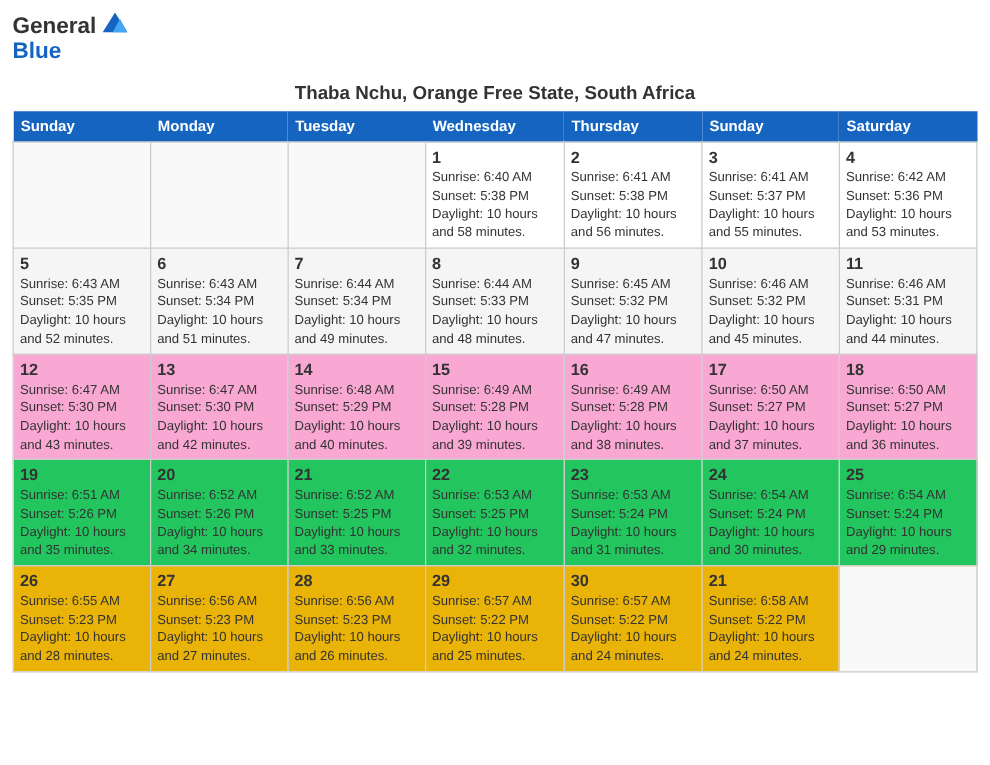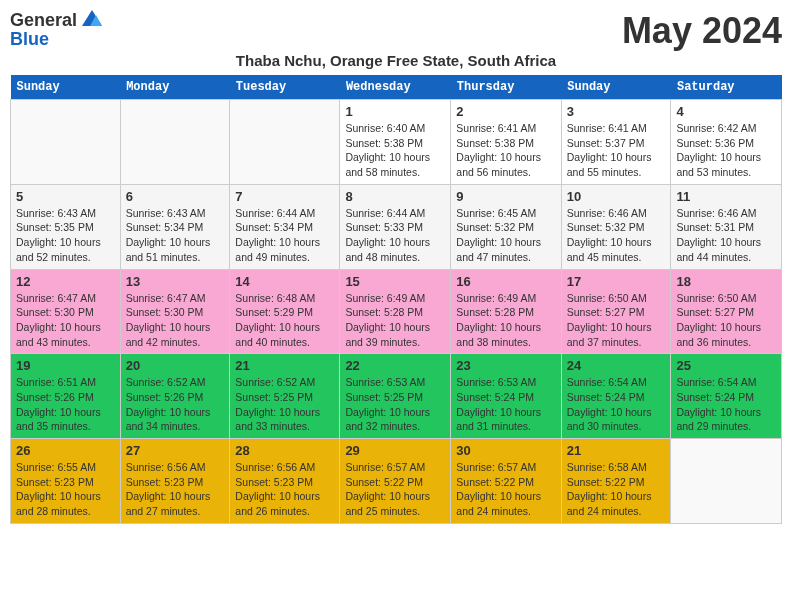--- a/index.html
+++ b/index.html
@@ -7,21 +7,21 @@
       font-family: Arial, sans-serif;
       background: #fff;
       width: 792px;
       min-height: 612px;
       padding: 10px;
     }
     .header {
       display: flex;
       justify-content: space-between;
       align-items: flex-start;
-      margin-bottom: 0;
+      margin-bottom: 17px;
     }
     .logo {
       display: flex;
       flex-direction: column;
       align-items: flex-start;
     }
     .logo-general {
       font-size: 18px;
       font-weight: bold;
       color: #333;
@@ -61,21 +61,20 @@
       border-collapse: collapse;
       font-size: 11px;
     }
     .calendar th {
       background-color: #1565c0;
       color: white;
       text-align: left;
       padding: 5px 6px;
       font-size: 12px;
       font-weight: bold;
-      font-family: Liberation Mono, monospace;
     }
     .calendar td {
       border: 1px solid #ccc;
       vertical-align: top;
       padding: 4px 5px;
       width: 113px;
       min-height: 70px;
     }
     .day-number {
       font-size: 13px;
@@ -101,21 +100,20 @@
       <div>
         <span class="logo-general">General</span>
         <svg class="logo-icon" viewBox="0 0 20 16" xmlns="http://www.w3.org/2000/svg">
           <polygon points="0,16 10,0 20,16" fill="#1565c0"></polygon>
           <polygon points="8,16 14,5 20,16" fill="#42a5f5"></polygon>
         </svg>
       </div>
     </div>
     <span class="logo-blue">Blue</span>
   </div>
-  <div class="month-title">May 2024</div>
 </div>
 
 <div class="location-title">Thaba Nchu, Orange Free State, South Africa</div>
 
 <table class="calendar">
   <thead>
     <tr>
     <th>Sunday</th>
         <th>Monday</th>
         <th>Tuesday</th>

